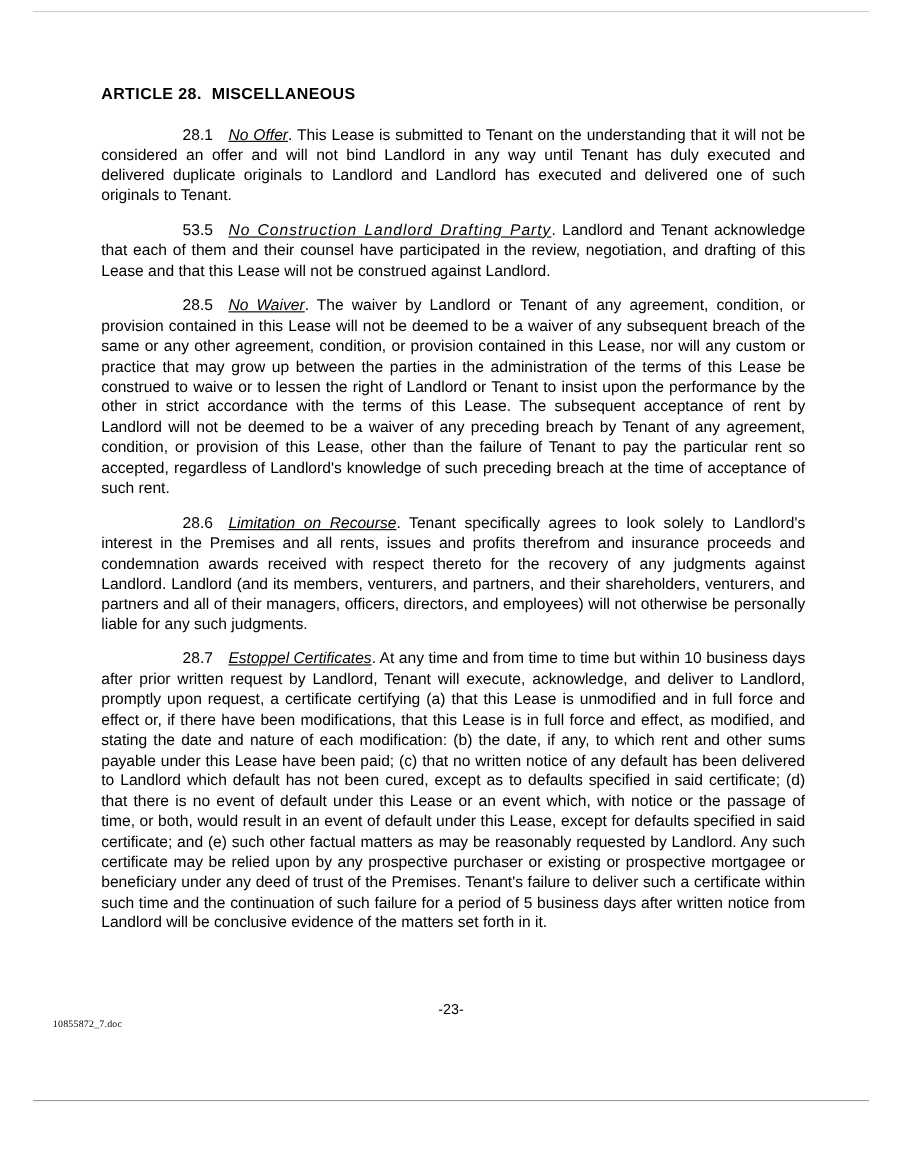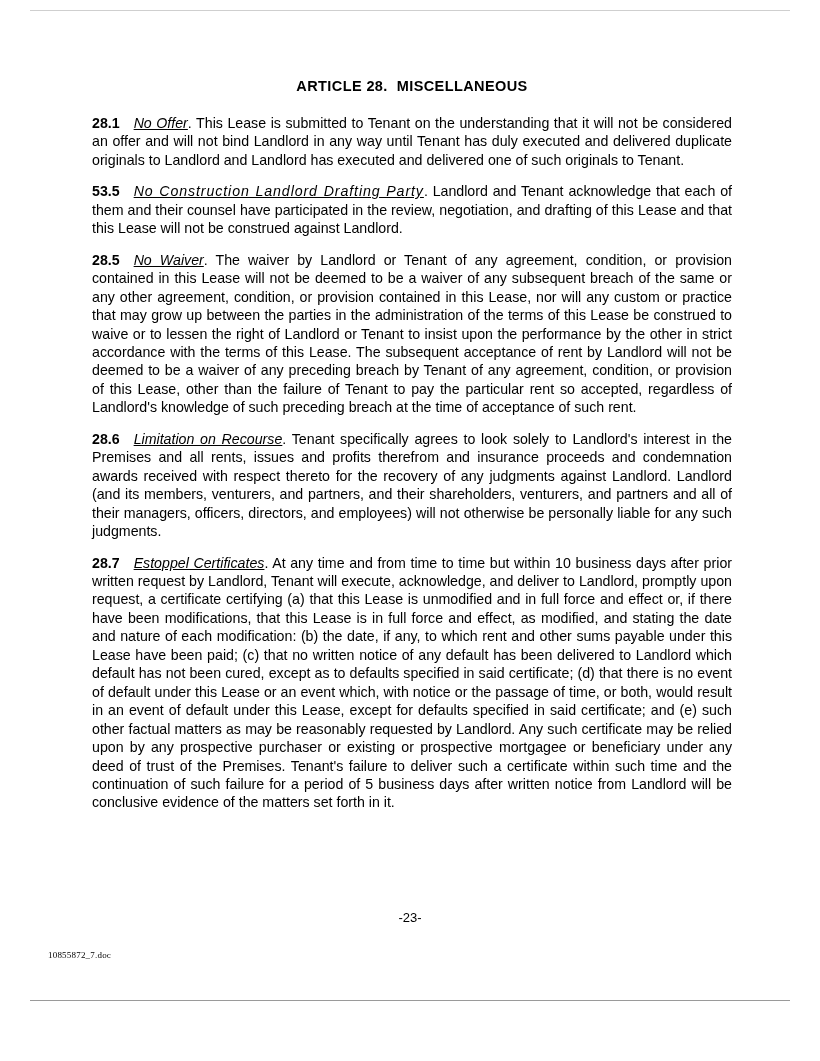--- a/index.html
+++ b/index.html
@@ -26,64 +26,64 @@
     height: 1015px;
     background: #ffffff;
   }
   .content {
     position: absolute;
     left: 92px;
     top: 78px;
     width: 640px;
   }
   .doc-title {
-    text-align: center;
+    text-align: left;
     font-size: 14.5px;
     font-weight: bold;
     letter-spacing: 0.4px;
     margin: 0 0 20px 0;
     color: #000;
   }
   .doc-title .sp {
     display: inline-block;
     width: 9px;
   }
   p.para {
     margin: 0 0 13px 0;
     font-size: 14.2px;
     line-height: 1.30;
     color: #000;
     text-align: justify;
     text-justify: inter-word;
   }
   p.para .num {
     display: inline-block;
+    margin-left: 74px;
     margin-right: 14px;
-    font-weight: bold;
   }
   p.para .head {
     text-decoration: underline;
     font-style: italic;
   }
   p.para .head-sp {
     letter-spacing: 0.9px;
   }
   .page-number {
     position: absolute;
     left: 0;
     top: 910px;
     width: 820px;
     text-align: center;
     font-size: 13px;
     color: #000;
   }
   .footer-code {
     position: absolute;
     left: 48px;
-    top: 950px;
+    top: 926px;
     font-family: "Liberation Serif", serif;
     font-size: 9px;
     color: #000;
     letter-spacing: 0.2px;
   }
   .rule-top {
     position: absolute;
     left: 30px;
     top: 10px;
     width: 760px;

